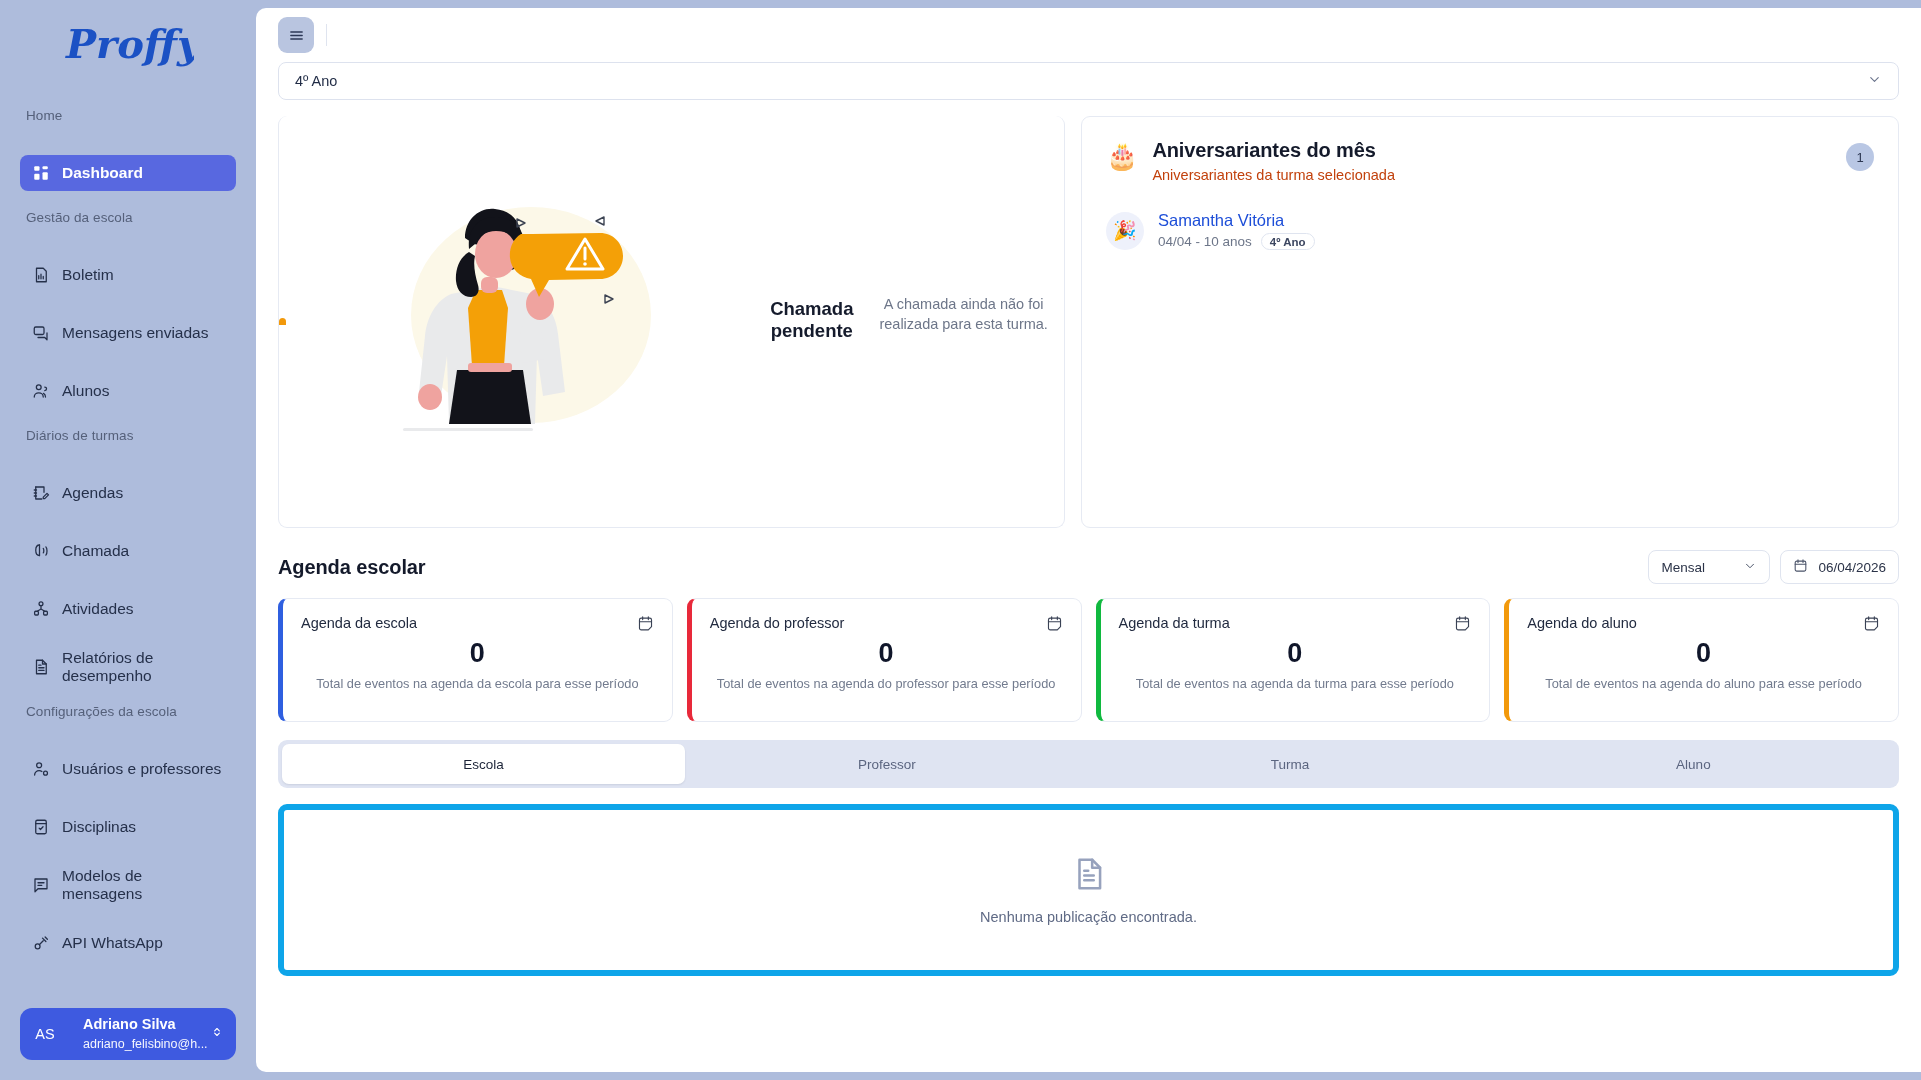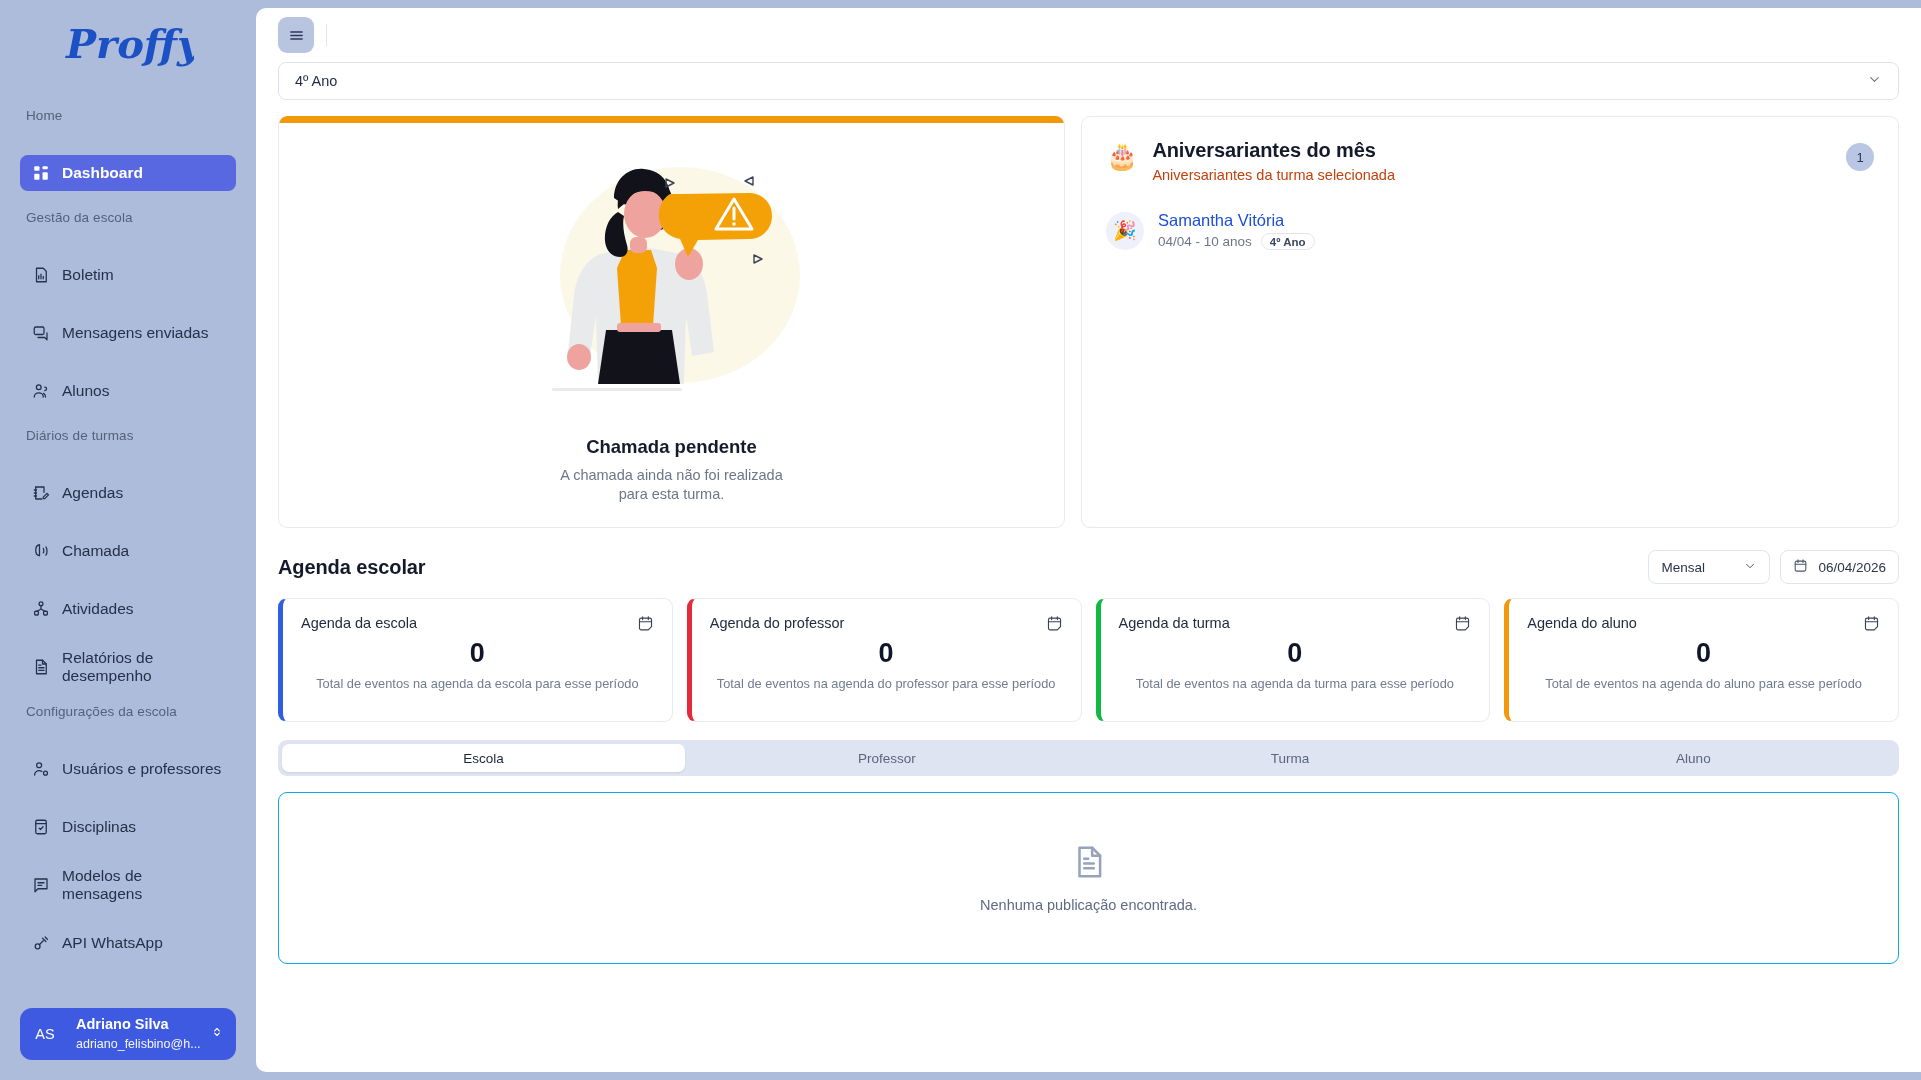--- a/index.html
+++ b/index.html
@@ -36,21 +36,21 @@
   }
   .nav-item .ic { width: 18px; height: 18px; display: inline-flex; align-items: center; justify-content: center; flex: 0 0 18px; }
   .nav-item .ic svg { width: 18px; height: 18px; stroke: #25304a; fill: none; stroke-width: 1.7; stroke-linecap: round; stroke-linejoin: round; }
   .nav-item.active { background: #5868e0; color: #ffffff; font-weight: 700; }
   .nav-item.active .ic svg { stroke: #ffffff; }
   .nav-item.active .ic svg .fillsq { fill: #ffffff; stroke: none; }
 
   .profile-wrap { padding: 0 20px 20px 20px; }
   .profile {
     background: #3e5ae0; border-radius: 12px; height: 52px;
-    display: flex; align-items: center; gap: 18px; padding: 13px 12px;
+    display: flex; align-items: center; gap: 25px; padding: 13px 12px;
     color: #fff; cursor: pointer;
   }
   .profile .initials { font-size: 14.5px; font-weight: 400; width: 26px; text-align: center; flex: 0 0 26px; }
   .profile .pinfo { flex: 1 1 auto; min-width: 0; line-height: 1.18; }
   .profile .pname { font-size: 14.5px; font-weight: 700; white-space: nowrap; overflow: hidden; text-overflow: ellipsis; }
   .profile .pmail { font-size: 12.5px; font-weight: 400; white-space: nowrap; overflow: hidden; text-overflow: ellipsis; opacity: .95; }
   .profile .chev { flex: 0 0 14px; }
   .profile .chev svg { width: 14px; height: 14px; stroke: #fff; fill: none; stroke-width: 2; stroke-linecap: round; stroke-linejoin: round; }
 
   
@@ -78,21 +78,21 @@
     background: #fff; margin-bottom: 16px;
   }
   .class-select .chev svg { width: 15px; height: 15px; stroke: #6b748c; fill: none; stroke-width: 1.8; stroke-linecap: round; stroke-linejoin: round; }
 
   .row-cards { display: flex; gap: 16px; }
 
   .card-attendance {
     flex: 1 1 0; border: 1px solid #e6eaf3; border-radius: 9px;
     border-top: none; overflow: hidden; background: #fff;
     position: relative; height: 412px;
-    display: flex; flex-direction: column; align-items: center;
+    display: flex; flex-direction: row; align-items: center;
   }
   .card-accent { height: 7px; width: 100%; background: #f2990b; border-radius: 8px 8px 0 0; flex: 0 0 7px; }
   .illus { flex: 1 1 auto; display: flex; align-items: center; justify-content: center; width: 100%; padding-top: 6px; }
   .illus svg { width: 300px; height: 255px; display: block; }
   .att-title { font-size: 18.5px; font-weight: 700; color: #151b2c; text-align: center; margin-top: -4px; }
   .att-sub { font-size: 14.5px; color: #6d7governing; }
   .att-sub { font-size: 14.5px; color: #6d7689; text-align: center; line-height: 1.35; margin-top: 8px; padding-bottom: 22px; max-width: 240px; }
 
   .card-birthdays {
     flex: 0 0 818px; border: 1px solid #e6eaf3; border-radius: 9px;
@@ -138,28 +138,28 @@
   .stat-label { font-size: 14.5px; color: #222b40; font-weight: 400; }
   .stat-top svg { width: 17px; height: 17px; stroke: #3a4255; fill: none; stroke-width: 1.6; stroke-linecap: round; stroke-linejoin: round; flex: 0 0 17px; }
   .stat-value { font-size: 27px; font-weight: 700; color: #10162a; margin: 8px 0 9px 0; line-height: 1; }
   .stat-desc { font-size: 12.8px; color: #727b8e; }
 
   .tabs {
     display: flex; background: #dfe4f2; border-radius: 9px; padding: 4px;
     margin-top: 18px; gap: 0;
   }
   .tab {
-    flex: 1 1 0; height: 28px; display: flex; align-items: center; justify-content: center;
+    flex: 1 1 0; height: 40px; display: flex; align-items: center; justify-content: center;
     font-size: 13.5px; color: #5b6party; cursor: pointer; border-radius: 7px;
   }
   .tab { color: #5b6580; }
   .tab.active { background: #ffffff; color: #1c2438; font-weight: 400; box-shadow: 0 1px 2px rgba(20,30,60,.10); }
 
   .empty-panel {
-    margin-top: 16px; border: 1px solid #0ea5e9; border-radius: 9px; background: #fff;
+    margin-top: 16px; border: 6px solid #0ea5e9; border-radius: 9px; background: #fff;
     height: 172px; display: flex; flex-direction: column; align-items: center; justify-content: center; gap: 16px;
   }
   .empty-panel svg { width: 38px; height: 38px; stroke: #97a2bd; fill: none; stroke-width: 1.6; stroke-linecap: round; stroke-linejoin: round; }
   .empty-text { font-size: 14.5px; color: #5f6a85; }
 </style>
 </head>
 <body>
 
 <div class="app">
 

